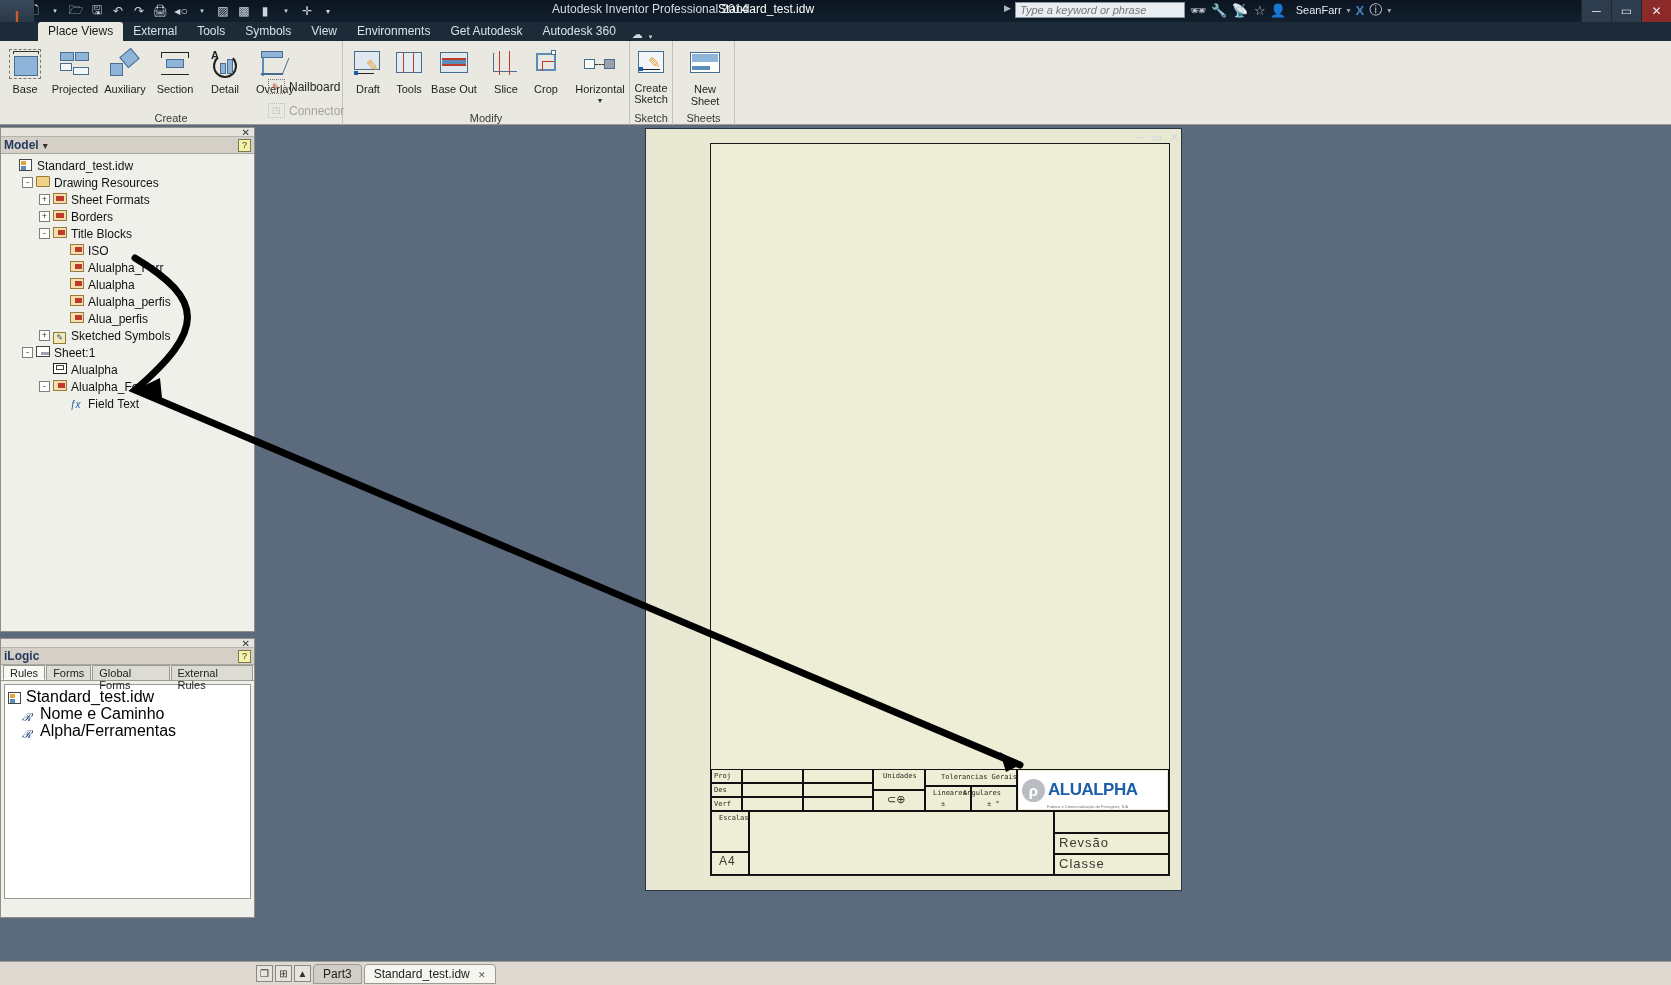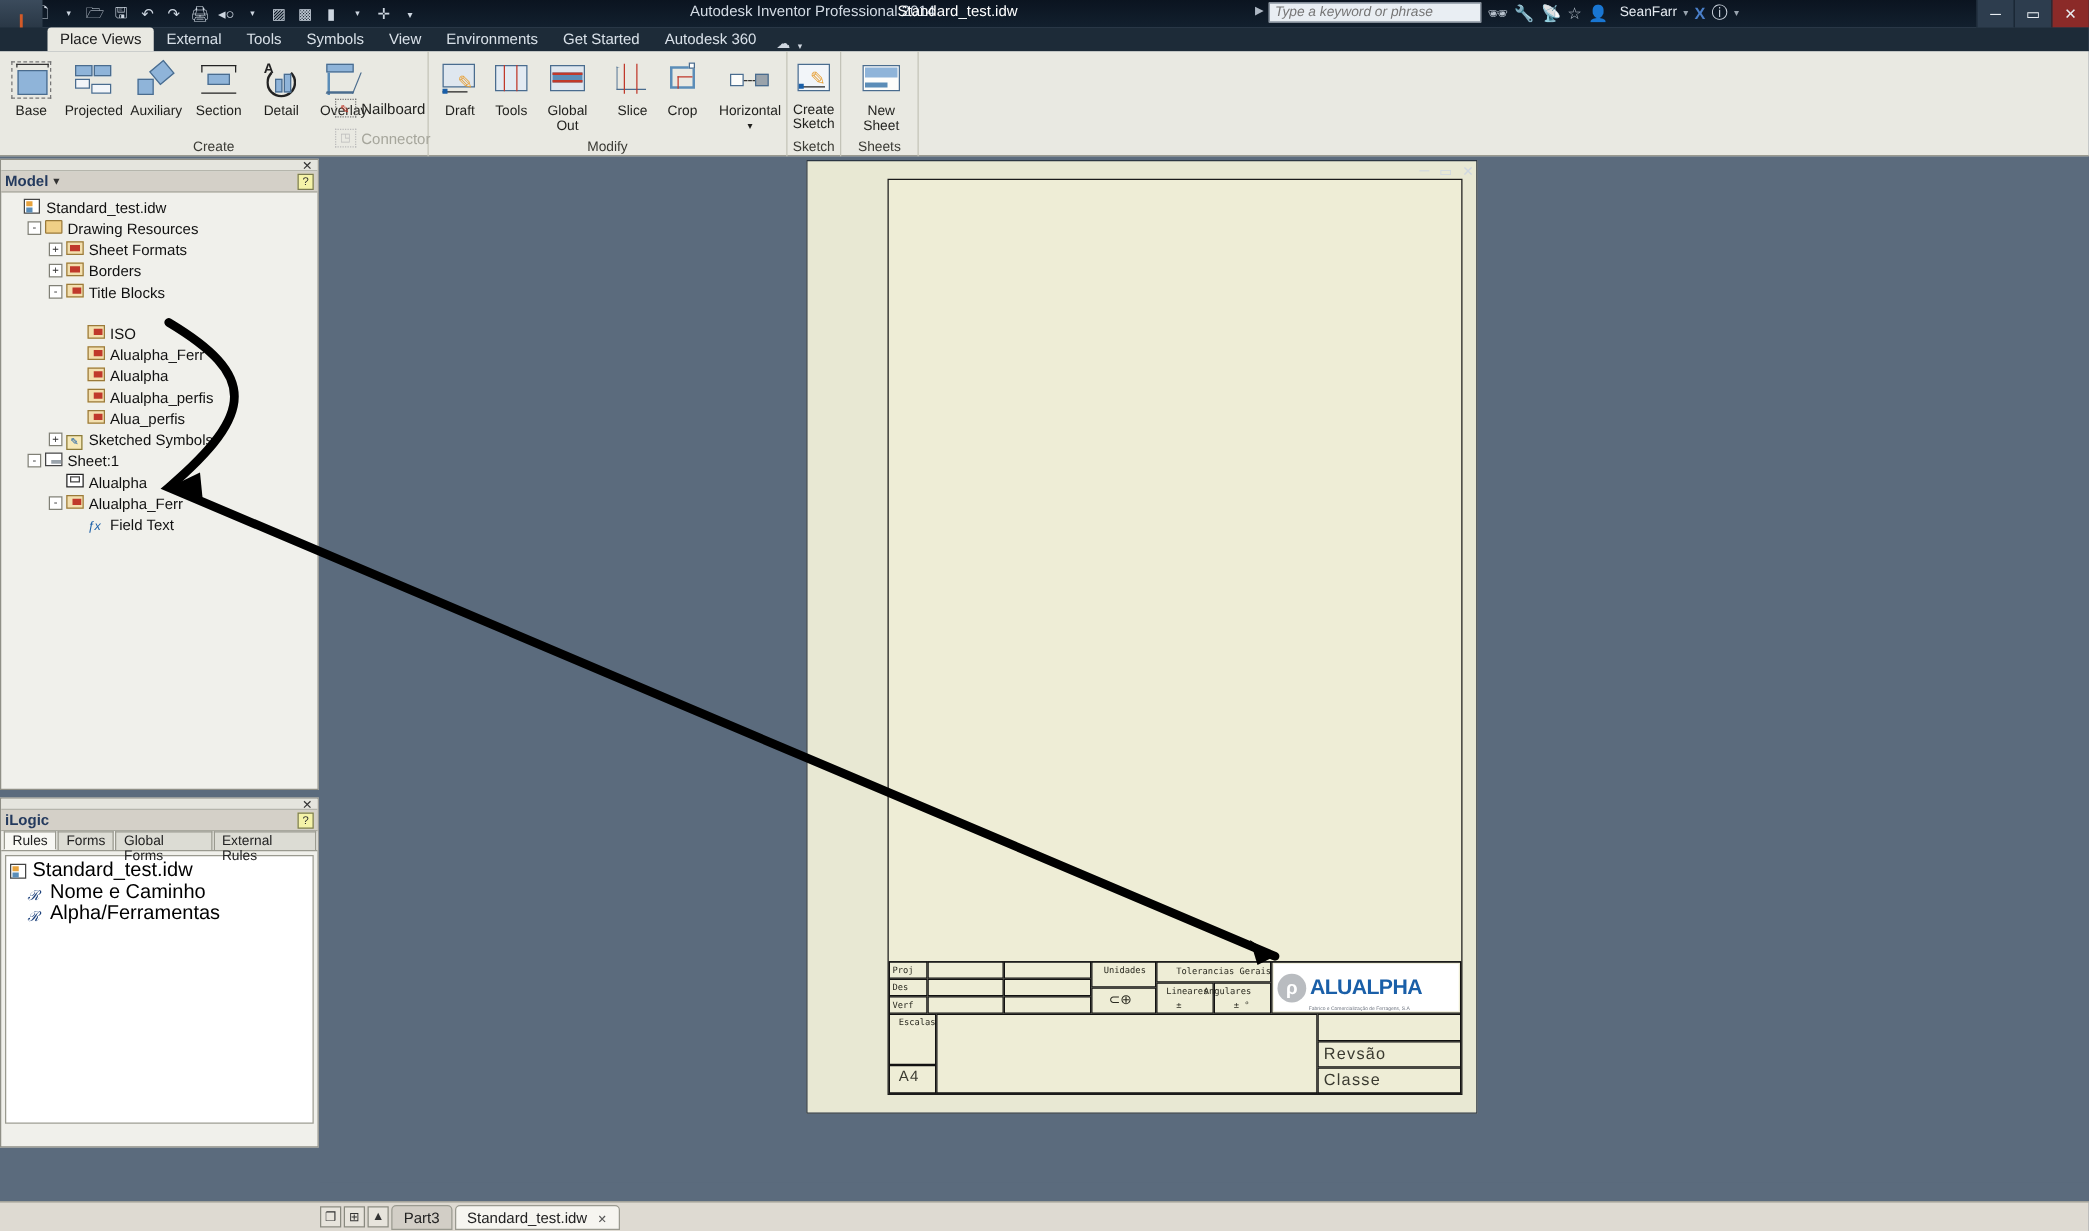--- a/index.html
+++ b/index.html
@@ -178,21 +178,21 @@
   <span class="app-pro">PRO</span>
 </div>
 <div class="ribbon-tabs">
   <div style="width:38px"></div>
   <div class="rtab active">Place Views</div>
   <div class="rtab">External</div>
   <div class="rtab">Tools</div>
   <div class="rtab">Symbols</div>
   <div class="rtab">View</div>
   <div class="rtab">Environments</div>
-  <div class="rtab">Get Started</div>
+  <div class="rtab">Get Autodesk</div>
   <div class="rtab">Autodesk 360</div>
   <span class="cloud-ic">☁</span>
   <span class="cloud-ic" style="font-size:7px">▾</span>
 </div>
 
 <div class="ribbon">
 
   <div class="panel" style="left:0; width:343px;">
     <div class="btn-big" style="left:0">
       <div class="gl">
@@ -293,21 +293,21 @@
       </div>
       <div class="lb">Tools</div>
     </div>
     <div class="btn-big" style="left:86px">
       <div class="gl">
         <div class="ib">
           <div class="sq" style="left:2px;top:3px;width:28px;height:21px;background:#dfe7ef"></div>
           <div style="position:absolute;left:4px;top:9px;width:24px;height:8px;background:#5b8db8;border-top:2px solid #c0392b;border-bottom:2px solid #c0392b"></div>
         </div>
       </div>
-      <div class="lb">Global Out</div>
+      <div class="lb">Base Out</div>
     </div>
     <div class="btn-big" style="left:138px">
       <div class="gl">
         <div class="ib">
           <div style="position:absolute;left:3px;top:4px;width:24px;height:19px;border:1px solid #4a6c8e;border-right:none;clip-path:polygon(0 0,100% 60%,100% 100%,0 100%)"></div>
           <div class="ln" style="left:9px;top:2px;width:1px;height:24px"></div>
           <div class="ln" style="left:19px;top:2px;width:1px;height:24px"></div>
         </div>
       </div>
       <div class="lb">Slice</div>
@@ -460,21 +460,21 @@
       <div class="trow" style="padding-left: 34px;">
         <span class="exp">+</span>
         <span class="ticon"><span style="display:inline-block;width:14px;height:11px;background:#f3dfae;border:1px solid #9a7a3a"><span style="display:block;width:8px;height:5px;background:#c0392b;margin:2px auto"></span></span></span>
         <span>Borders</span>
       </div>
       <div class="trow" style="padding-left: 34px;">
         <span class="exp">-</span>
         <span class="ticon"><span style="display:inline-block;width:14px;height:11px;background:#f3dfae;border:1px solid #9a7a3a"><span style="display:block;width:7px;height:5px;background:#c0392b;margin:2px 0 0 4px"></span></span></span>
         <span>Title Blocks</span>
       </div>
-      <div class="trow" style="padding-left: 51px; margin-top: 16px;">
+      <div class="trow" style="padding-left: 51px;">
         <span class="exp none"></span>
         <span class="ticon"><span style="display:inline-block;width:14px;height:11px;background:#f3dfae;border:1px solid #9a7a3a"><span style="display:block;width:7px;height:5px;background:#c0392b;margin:2px 0 0 4px"></span></span></span>
         <span>ISO</span>
       </div>
       <div class="trow" style="padding-left: 51px;">
         <span class="exp none"></span>
         <span class="ticon"><span style="display:inline-block;width:14px;height:11px;background:#f3dfae;border:1px solid #9a7a3a"><span style="display:block;width:7px;height:5px;background:#c0392b;margin:2px 0 0 4px"></span></span></span>
         <span>Alualpha_Ferr</span>
       </div>
       <div class="trow" style="padding-left: 51px;">

